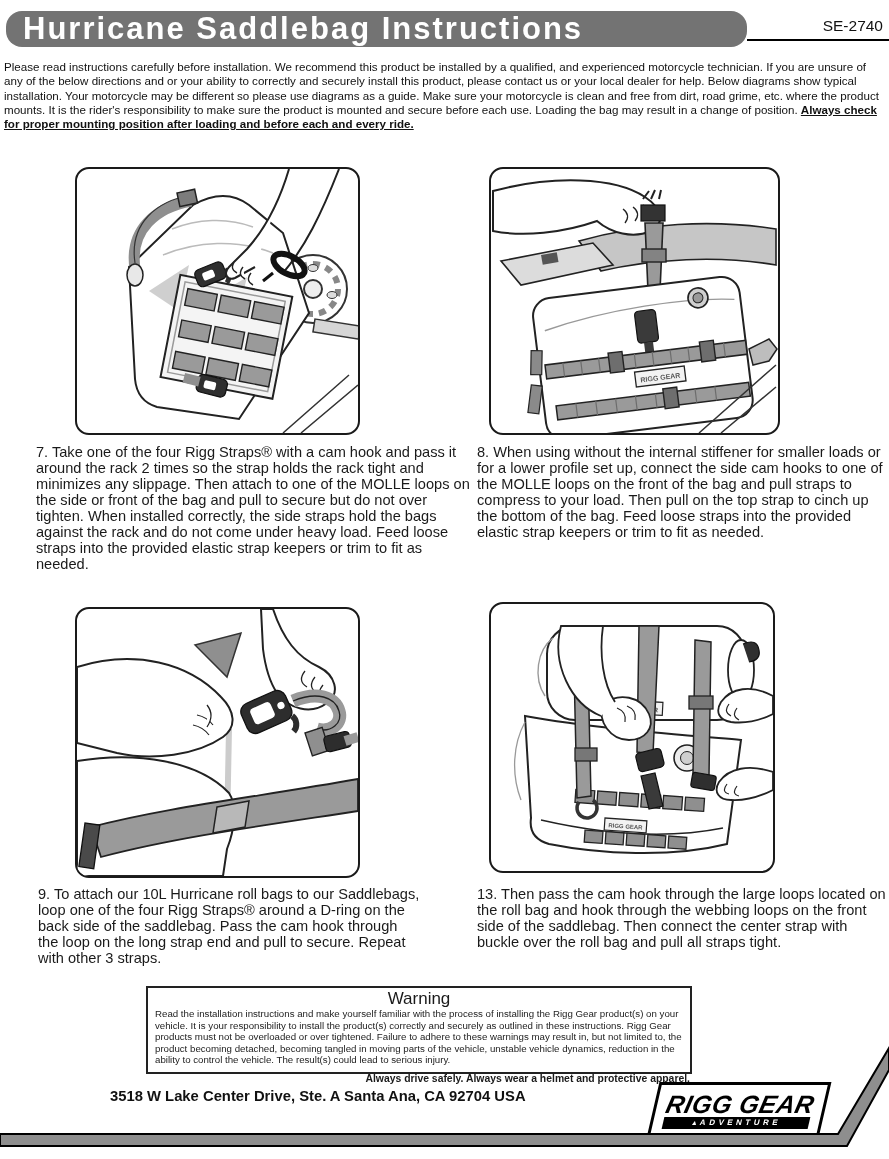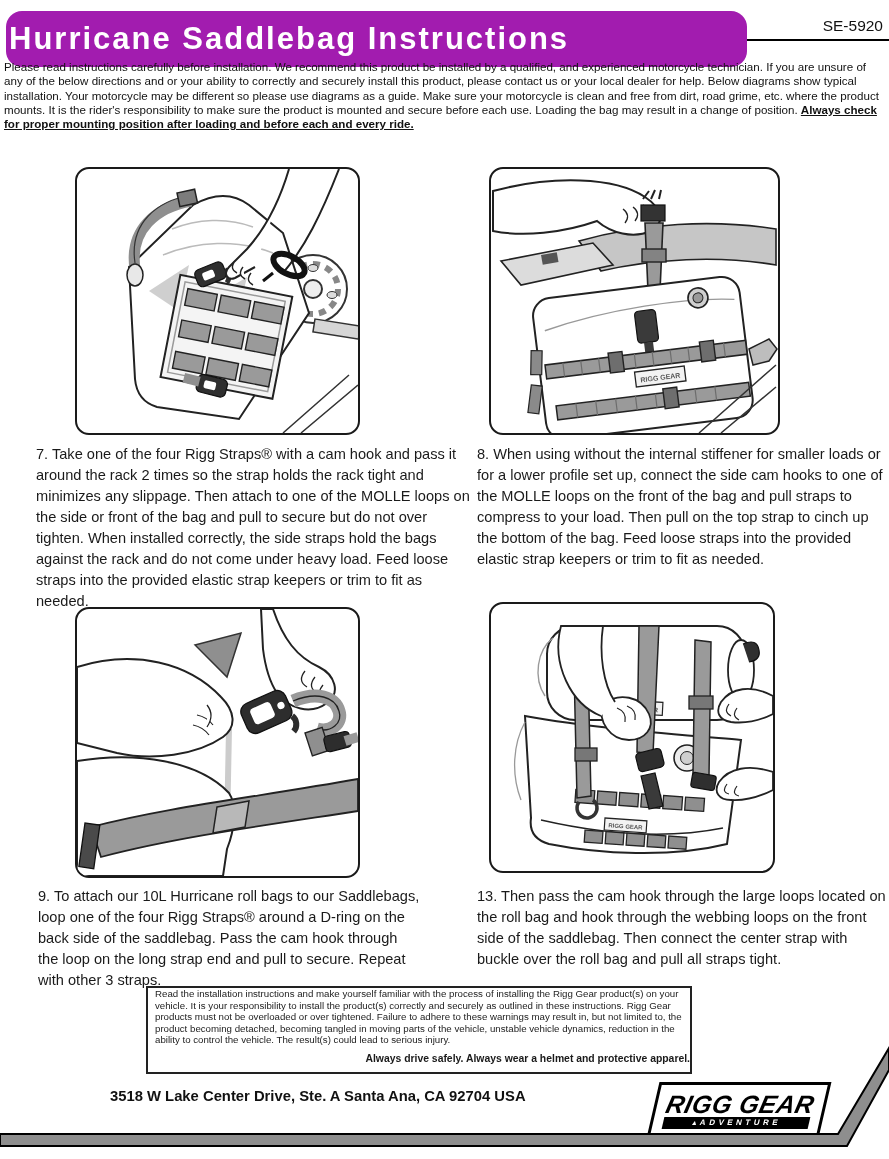--- a/index.html
+++ b/index.html
@@ -2,23 +2,23 @@
 <html><head>
 <meta charset="utf-8">
 <style>
   html,body{margin:0;padding:0;background:#fff;}
   .page{
     position:relative;width:889px;height:1159px;background:#fff;overflow:hidden;
     font-family:"Liberation Sans","DejaVu Sans",sans-serif;color:#1a1a1a;
   }
   
   .title-banner{
-    position:absolute;left:6px;top:11px;width:741px;height:56px;
-    background:#a21caf;border-radius:16px;display:flex;align-items:center;
-    padding-left:3px;box-sizing:border-box;
+    position:absolute;left:6px;top:11px;width:741px;height:36px;
+    background:#737373;border-radius:16px;display:flex;align-items:center;
+    padding-left:17px;box-sizing:border-box;
   }
   .title-banner span{
     color:#fff;font-weight:bold;font-size:31px;letter-spacing:2px;white-space:nowrap;
   }
   .doc-number{position:absolute;right:6px;top:17px;font-size:15.5px;color:#111;}
   .doc-number-rule{position:absolute;left:747px;top:39px;width:142px;border-top:2px solid #000;}
   .intro{
     position:absolute;left:4px;top:60px;width:882px;margin:0;
     font-size:11.6px;line-height:14.3px;color:#111;
   }
@@ -26,21 +26,21 @@
   
   .fig{
     position:absolute;background:#fff;border:2px solid #1a1a1a;border-radius:14px;overflow:hidden;
   }
   .fig1{left:75px;top:167px;width:281px;height:264px;}
   .fig2{left:489px;top:167px;width:287px;height:264px;}
   .fig3{left:75px;top:607px;width:281px;height:267px;}
   .fig4{left:489px;top:602px;width:282px;height:267px;}
   .fig svg{display:block;width:100%;height:100%;}
   
-  .step{position:absolute;font-size:14.6px;line-height:21px;color:#1a1a1a;}
+  .step{position:absolute;font-size:14.6px;line-height:16px;color:#1a1a1a;}
   .step7{left:36px;top:444px;width:436px;}
   .step8{left:477px;top:444px;width:408px;}
   .step9{left:38px;top:886px;width:382px;}
   .step10{left:477px;top:886px;width:412px;}
   
   .warning{
     position:absolute;left:146px;top:986px;width:546px;height:88px;
     border:2px solid #222;background:#fff;box-sizing:border-box;
   }
   .warning-title{text-align:center;font-size:17px;line-height:19px;margin-top:1px;}
@@ -65,21 +65,21 @@
   .bottom-stripe{position:absolute;left:0;top:1040px;width:889px;height:119px;}
 </style>
 </head>
 <body>
 
 <div class="page">
 
   <div class="title-banner">
     <span>Hurricane Saddlebag Instructions</span>
   </div>
-  <div class="doc-number">SE-5920</div>
+  <div class="doc-number">SE-2740</div>
   <div class="doc-number-rule"></div>
 
   <p class="intro"><span>Please read instructions carefully before installation. We recommend this product be installed by a qualified, and experienced motorcycle technician. If you are unsure of any of the below directions and or your ability to correctly and securely install this product, please contact us or your local dealer for help. Below diagrams show typical installation. Your motorcycle may be different so please use diagrams as a guide. Make sure your motorcycle is clean and free from dirt, road grime, etc. where the product mounts. It is the rider's responsibility to make sure the product is mounted and secure before each use. Loading the bag may result in a change of position.  </span><span class="intro-em">Always check for proper mounting position after loading and before each and every ride.</span></p>
 
   <div class="fig fig1">
     <svg viewBox="0 0 281 264">
       <g stroke="#333" fill="#fff">
         <circle cx="236" cy="120" r="34" stroke-width="2"></circle>
         <circle cx="236" cy="120" r="25" stroke-width="6" stroke-dasharray="7 6" fill="none" stroke="#888"></circle>
         <circle cx="236" cy="120" r="9" stroke-width="2" fill="#eee"></circle>
@@ -284,20 +284,21 @@
       </g>
     </svg>
   </div>
 
   <div class="step step7">7. Take one of the four Rigg Straps® with a cam hook and pass it around the rack 2 times so the strap holds the rack tight and minimizes any slippage. Then attach to one of the MOLLE loops on the side or front of the bag and pull to secure but do not over tighten. When installed correctly, the side straps hold the bags against the rack and do not come under heavy load. Feed loose straps into the provided elastic strap keepers or trim to fit as needed.</div>
   <div class="step step8">8. When using without the internal stiffener for smaller loads or for a lower profile set up, connect the side cam hooks to one of the MOLLE loops on the front of the bag and pull straps to compress to your load. Then pull on the top strap to cinch up the bottom of the bag. Feed loose straps into the provided elastic strap keepers or trim to fit as needed.</div>
   <div class="step step9">9. To attach our 10L Hurricane roll bags to our Saddlebags, loop one of the four Rigg Straps® around a D-ring on the back side of the saddlebag. Pass the cam hook through the loop on the long strap end and pull to secure. Repeat with other 3 straps.</div>
   <div class="step step10">13. Then pass the cam hook through the large loops located on the roll bag and hook through the webbing loops on the front side of the saddlebag. Then connect the center strap with buckle over the roll bag and pull all straps tight.</div>
 
   <div class="warning">
+    <div class="warning-title">Warning</div>
     <div class="warning-body">Read the installation instructions and make yourself familiar with the process of installing the Rigg Gear product(s) on your vehicle.  It is your responsibility to install the product(s) correctly and securely as outlined in these instructions.  Rigg Gear products must not be overloaded or over tightened. Failure to adhere to these warnings may result in, but not limited to, the product becoming detached, becoming tangled in moving parts of the vehicle, unstable vehicle dynamics, reduction in the ability to control the vehicle.  The result(s) could lead to serious injury.</div>
     <div class="warning-em">Always drive safely.  Always wear a helmet and protective apparel.</div>
   </div>
 
   <div class="footer-text">
     <div>3518 W Lake Center Drive, Ste. A Santa Ana, CA 92704 USA</div>
   </div>
 
   <div class="logo">
     <div class="logo-main">RIGG GEAR</div>

